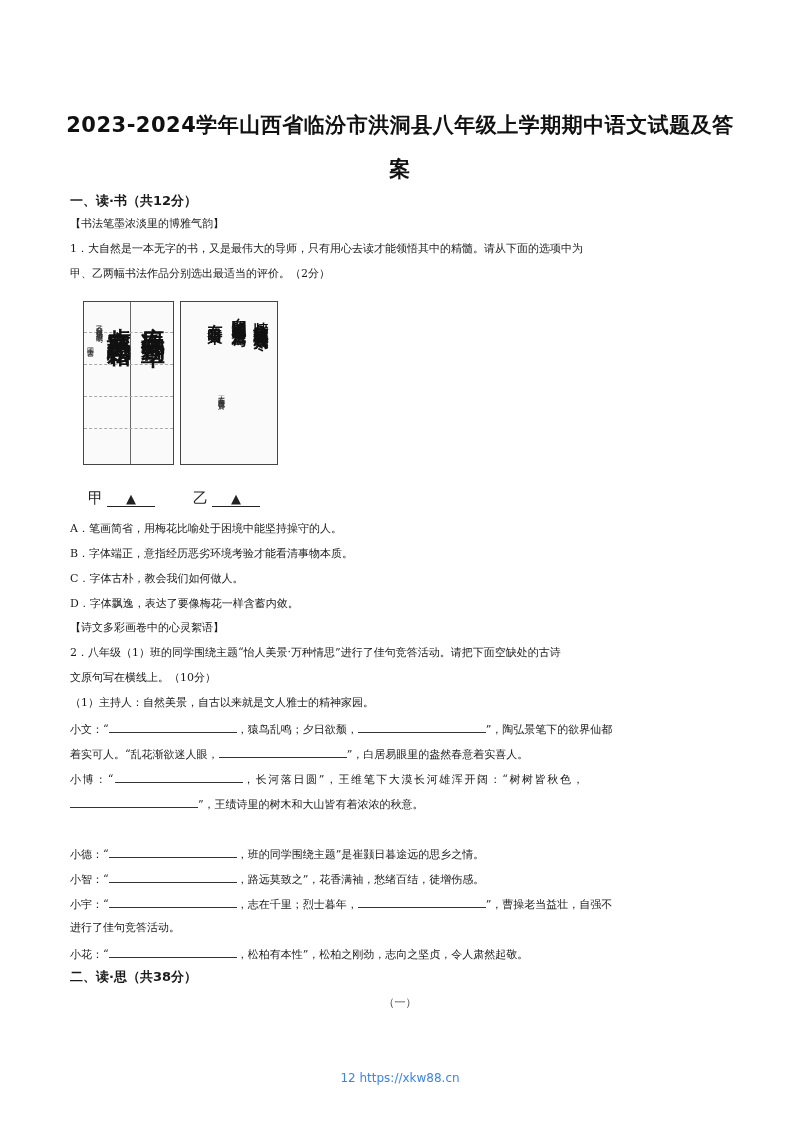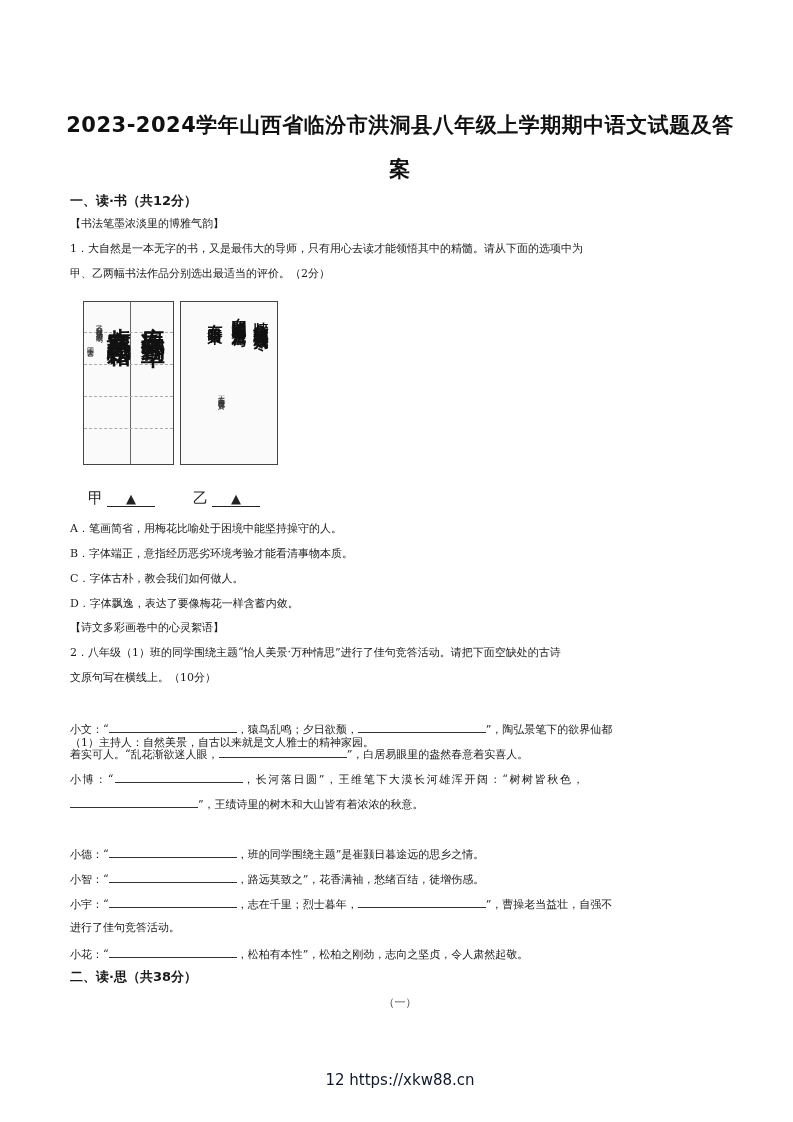--- a/index.html
+++ b/index.html
@@ -9,21 +9,21 @@
   .title { position: absolute; left: 60px; width: 680px; text-align: center;
            font-family: "DejaVu Sans", "Liberation Sans", sans-serif; font-weight: bold;
            font-size: 21px; letter-spacing: 0.5px; color: #111; }
   .t1 { top: 103px; }
   .t2 { top: 147px; }
   .line { position: absolute; left: 70px; width: 660px; font-size: 11px; line-height: 16px; white-space: nowrap; }
   .section { font-family: "DejaVu Sans", "Liberation Sans", sans-serif; font-weight: bold; font-size: 13px; }
   .blank { display: inline-block; border-bottom: 1px solid #333; height: 12px; vertical-align: baseline; }
   .center { text-align: center; left: 60px; width: 680px; }
   .footer { position: absolute; top: 1063px; left: 60px; width: 680px; text-align: center;
-            font-family: "DejaVu Sans", "Liberation Sans", sans-serif; font-size: 15px; color: #0f172a; }
+            font-family: "DejaVu Sans", "Liberation Sans", sans-serif; font-size: 12px; color: #3b82f6; }
 
   .callig { position: absolute; top: 293px; height: 162px; border: 1.5px solid #444; background: #fafafa; }
   .frame-jia { left: 83px; width: 89px; }
   .frame-yi { left: 180px; width: 96px; }
   .col { position: absolute; top: 6px; writing-mode: vertical-rl; font-family: "DejaVu Serif", serif;
          font-weight: bold; color: #111; }
   .big { font-size: 24px; line-height: 26px; letter-spacing: 4px; }
   .mid { font-size: 15px; line-height: 16px; letter-spacing: 2px; }
   .small { font-size: 7px; line-height: 8px; letter-spacing: 1px; color: #333; font-weight: normal; }
   .gridline-v { position: absolute; top: 0; bottom: 0; width: 0; border-left: 1px solid #666; }
@@ -71,21 +71,21 @@
   </div>
 
   <div class="line" style="top:513px;">A．笔画简省，用梅花比喻处于困境中能坚持操守的人。</div>
   <div class="line" style="top:538px;">B．字体端正，意指经历恶劣环境考验才能看清事物本质。</div>
   <div class="line" style="top:563px;">C．字体古朴，教会我们如何做人。</div>
   <div class="line" style="top:588px;">D．字体飘逸，表达了要像梅花一样含蓄内敛。</div>
 
   <div class="line" style="top:612px;">【诗文多彩画卷中的心灵絮语】</div>
   <div class="line" style="top:637px;">2．八年级（1）班的同学围绕主题“怡人美景·万种情思”进行了佳句竞答活动。请把下面空缺处的古诗</div>
   <div class="line" style="top:662px;">文原句写在横线上。（10分）</div>
-  <div class="line" style="top:687px;margin-top:40px;">（1）主持人：自然美景，自古以来就是文人雅士的精神家园。</div>
+  <div class="line" style="top:687px;">（1）主持人：自然美景，自古以来就是文人雅士的精神家园。</div>
 
   <div class="line" style="top:737px;">
     <span>着实可人。“乱花渐欲迷人眼，</span><span class="blank" style="width:128px;"></span><span>”，白居易眼里的盎然春意着实喜人。</span>
   </div>
   <div class="line" style="top:712px;">
     <span>小文：“</span><span class="blank" style="width:128px;"></span><span>，猿鸟乱鸣；夕日欲颓，</span><span class="blank" style="width:128px;"></span><span>”，陶弘景笔下的欲界仙都</span>
   </div>
 
   <div class="line" style="top:762px; letter-spacing:1.6px;">
     <span>小博：“</span><span class="blank" style="width:128px;"></span><span>，长河落日圆”，王维笔下大漠长河雄浑开阔：“树树皆秋色，</span>

